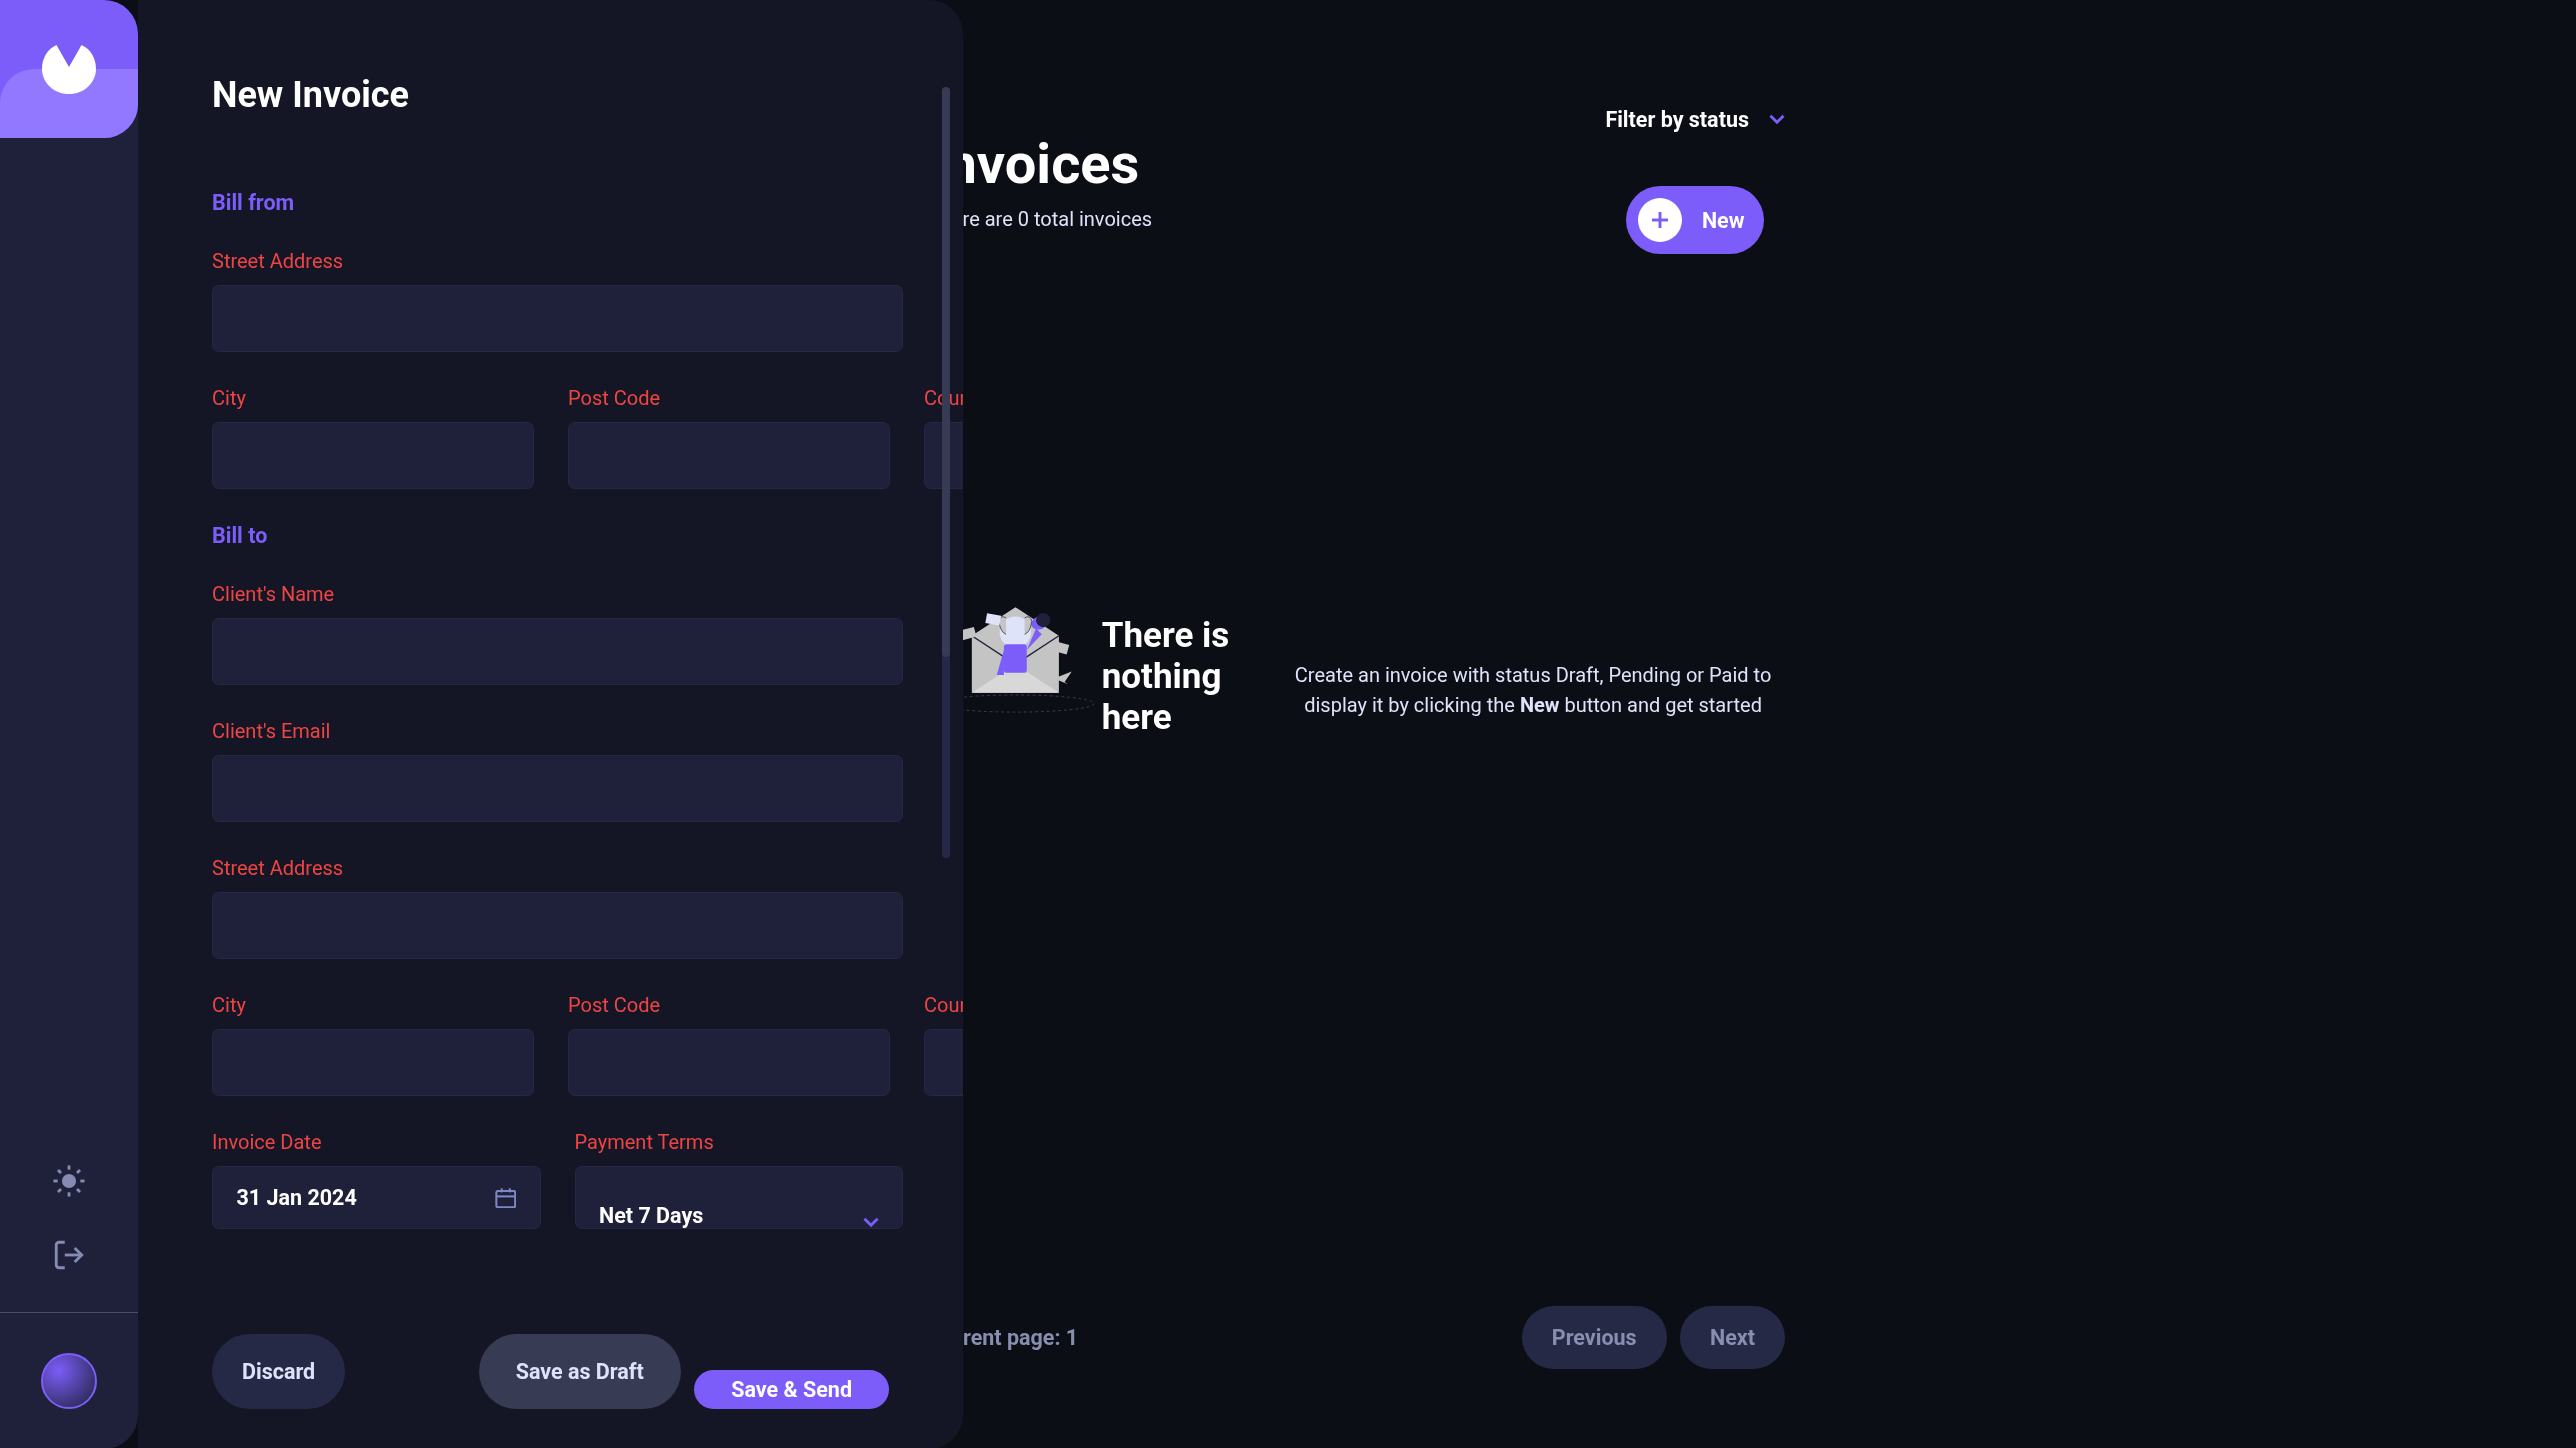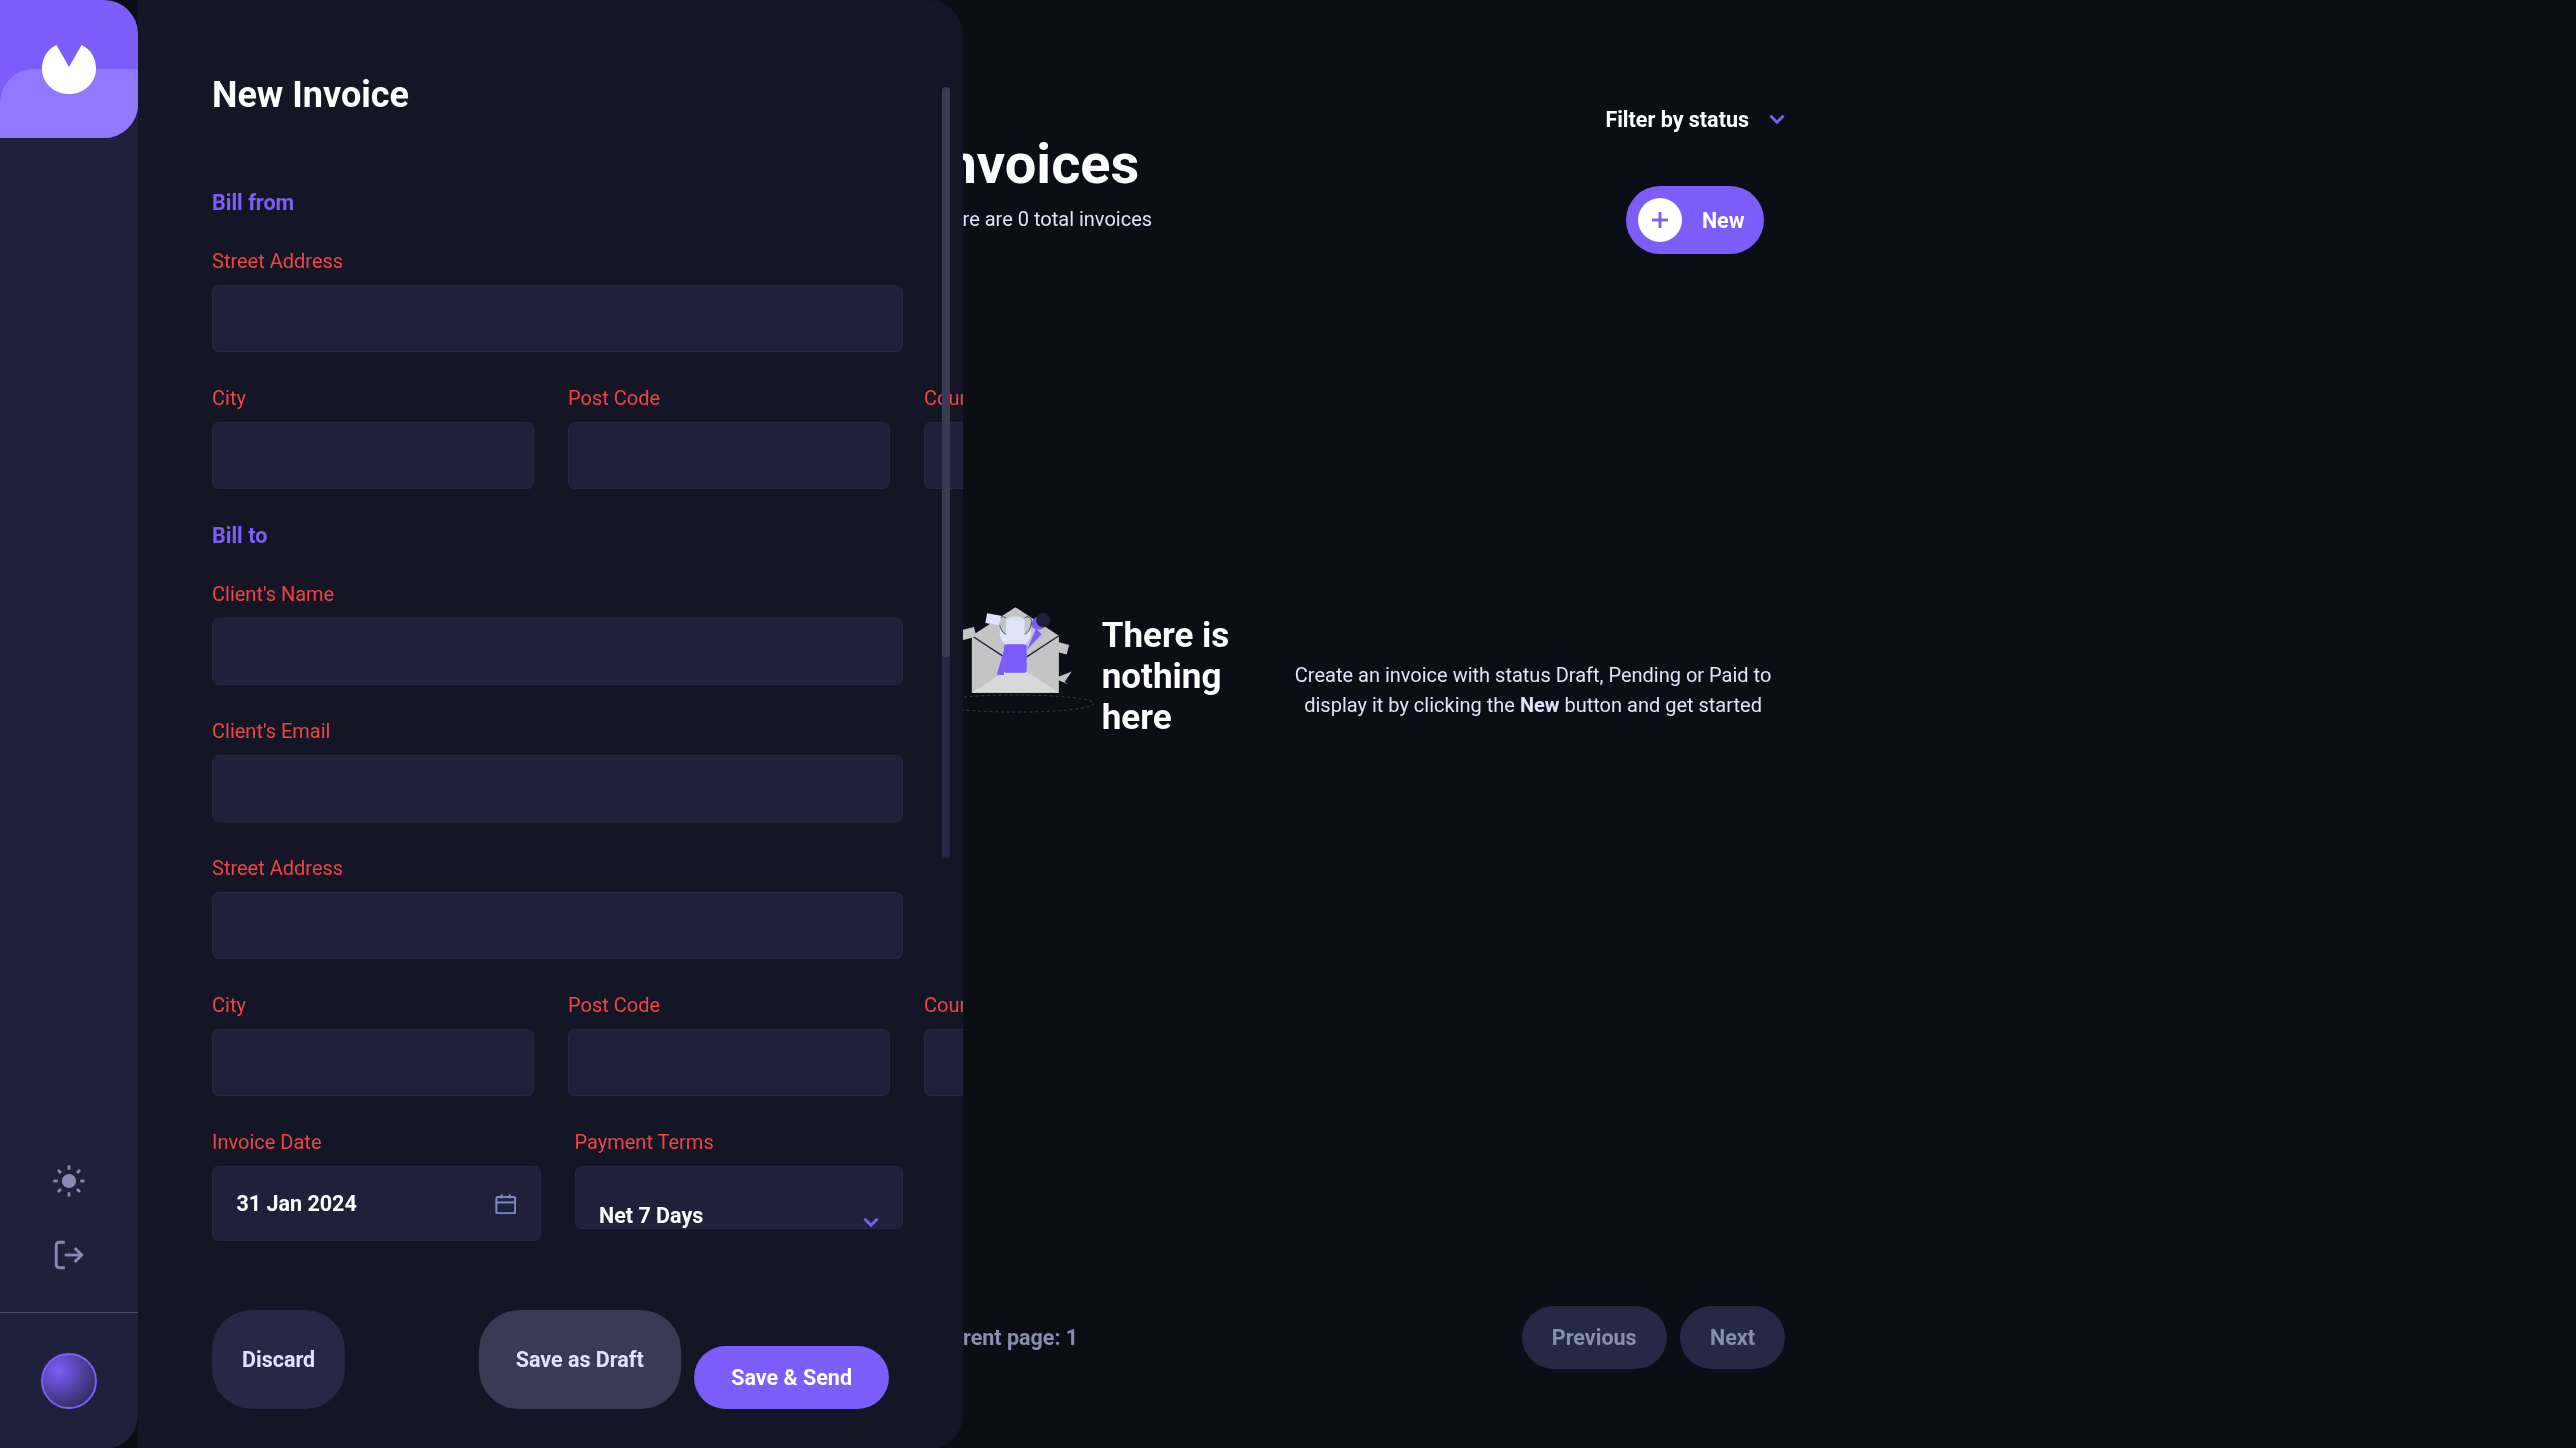--- a/index.html
+++ b/index.html
@@ -348,21 +348,21 @@
     }
 
     .section-bill-to {
       margin-top: 34px;
     }
 
     .date-input {
       background: #1e2139;
       border: 1.3px solid #252945;
       border-radius: 6.7px;
-      height: 75px;
+      height: 63px;
       padding: 0 23.5px;
       color: #fff;
       font-size: 21.5px;
       font-weight: 700;
       display: flex;
       align-items: center;
       justify-content: space-between;
     }
 
     .calendar-icon {
@@ -417,21 +417,21 @@
       background: #373b53;
       color: #dfe3fa;
       border-radius: 40px;
       padding: 19px 37px;
     }
 
     .btn-primary {
       background: #7c5dfa;
       color: #fff;
       border-radius: 40px;
-      padding: 19px 37px;
+      padding: 7px 37px;
       margin-top: 36px;
     }
   </style>
 </head>
 <body>
 
 <div class="sidebar">
   <div class="logo-box">
     <svg class="logo-icon" viewBox="0 0 28 26" fill="none">
       <path d="M20.5 0.5L14 12L7.5 0.5C3 2.5 0 7 0 13C0 20 6 26 14 26C22 26 28 20 28 13C28 7 25 2.5 20.5 0.5Z" fill="#fff"></path>

